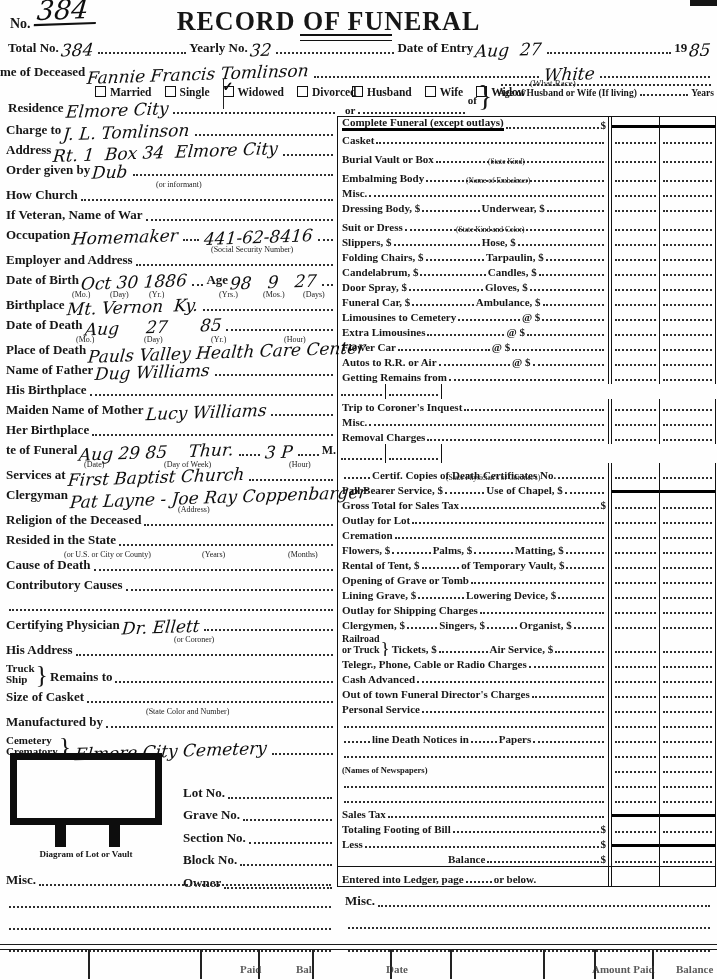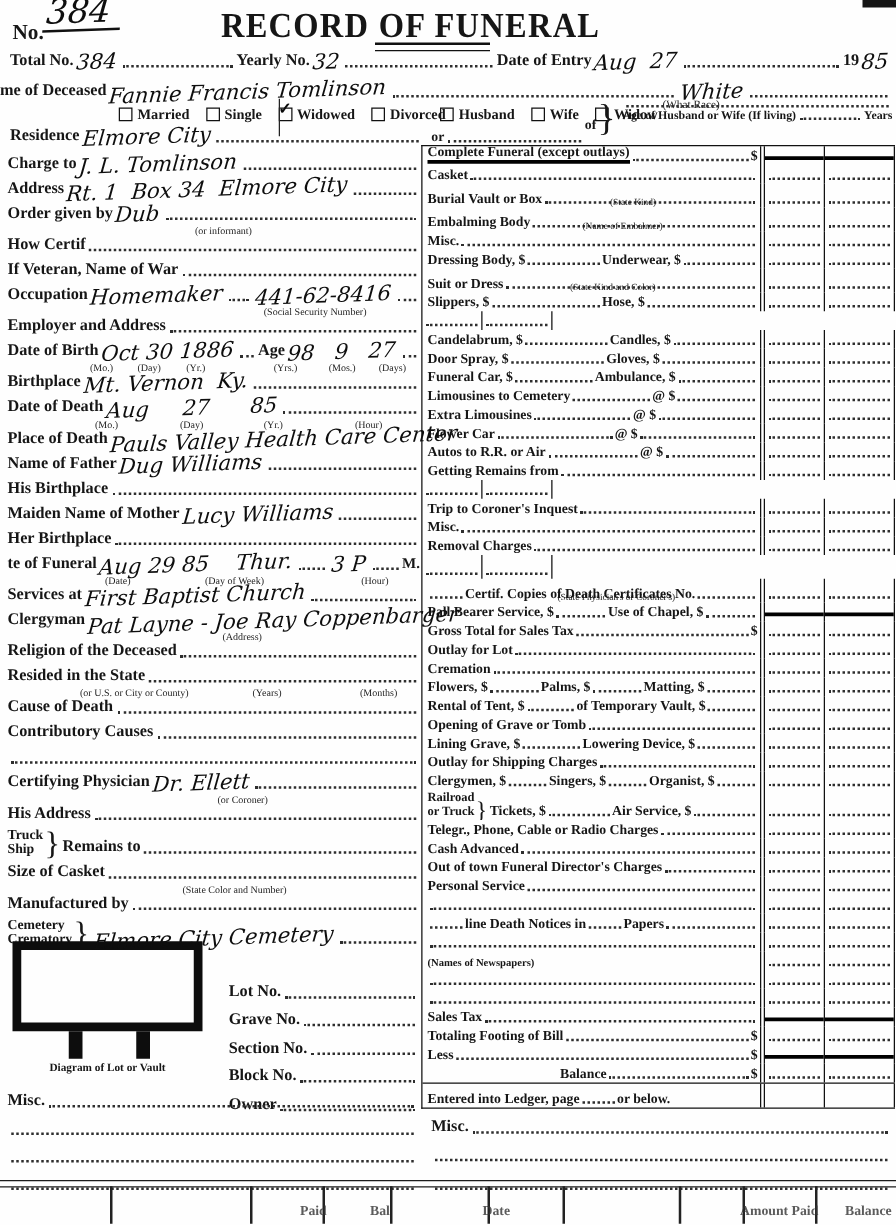--- a/index.html
+++ b/index.html
@@ -11,21 +11,21 @@
   .lbl{font-size:13px;font-weight:600;white-space:nowrap;margin-bottom:2px;}
   .hw{font-family:"DejaVu Serif",serif;font-style:italic;font-size:17px;line-height:1;color:#0e0e0e;
       white-space:pre;display:inline-block;transform:rotate(-2deg) skewX(-7deg);margin:0 2px -1px 2px;position:relative;z-index:2;}
   .cap{position:absolute;font-size:8px;white-space:nowrap;color:#222;}
   .cb{display:inline-block;width:9px;height:9px;border:1.5px solid #111;position:relative;margin-right:4px;margin-bottom:1px;}
   .cb .tick{position:absolute;left:-1px;top:-8px;font-size:13px;font-style:normal;color:#0a0a0a;}
   .cbitem{display:inline-flex;align-items:flex-end;margin-right:13px;font-size:11.5px;font-weight:600;}
   .bracecol{display:inline-block;font-size:11px;font-weight:600;line-height:1.05;margin-bottom:1px;}
   .bracechar{font-size:26px;font-weight:400;line-height:.8;margin:0 2px 1px 1px;}
   
-  .no-label{position:absolute;left:10px;top:16px;font-size:17px;font-weight:700;}
+  .no-label{position:absolute;left:10px;top:16px;font-size:14px;font-weight:700;}
   .no-value{position:absolute;left:33px;top:-4px;font-size:27px;border-bottom:2.5px solid #111;padding:0 8px 0 2px;}
   .title{position:absolute;left:0;right:60px;top:6px;text-align:center;font-size:26px;font-weight:700;letter-spacing:1px;transform:scaleY(1.08);}
   .title-rule{position:absolute;left:300px;top:34px;width:92px;height:4px;border-top:2px solid #111;border-bottom:1.5px solid #111;}
   .corner-mark{position:absolute;left:690px;top:0;width:27px;height:6px;background:#151515;}
   .entry-row{position:absolute;left:8px;right:4px;top:34px;height:24px;}
   .name-row{position:absolute;left:0;right:4px;top:58px;height:24px;}
   .race-cap{position:absolute;left:530px;top:78px;font-size:9px;}
   .marital-row{position:absolute;left:95px;top:82px;height:16px;}
   .spouse-row{position:absolute;left:352px;top:82px;height:16px;}
   .spouse-brace{position:absolute;left:478px;top:80px;font-size:30px;font-weight:300;line-height:1;}
@@ -186,21 +186,21 @@
       </div>
       <div class="frow hascap">
         <span class="lbl">Order given by</span>
         <span class="hw">Dub</span>
         <span class="leader"></span>
         <div class="caps">
           <span class="cap" style="left: 150px;">(or informant)</span>
         </div>
       </div>
       <div class="frow">
-        <span class="lbl">How Certif</span>
+        <span class="lbl">How Church</span>
         <span class="leader"></span>
       </div>
       <div class="frow">
         <span class="lbl">If Veteran, Name of War</span>
         <span class="leader"></span>
       </div>
       <div class="frow hascap">
         <span class="lbl">Occupation</span>
         <span class="hw">Homemaker</span>
         <span class="leader"></span>
@@ -520,20 +520,26 @@
           <span class="cleader"></span>
         </div>
         <div class="mcell m1">
           <div class="mdots"></div>
         </div>
         <div class="mcell m2">
           <div class="mdots"></div>
         </div>
       </div>
       <div class="crow">
+        <div class="ctext">
+          <span class="ctok">Folding Chairs, $</span>
+          <span class="cleader"></span>
+          <span class="ctok">Tarpaulin, $</span>
+          <span class="cleader"></span>
+        </div>
         <div class="mcell m1">
           <div class="mdots"></div>
         </div>
         <div class="mcell m2">
           <div class="mdots"></div>
         </div>
       </div>
       <div class="crow">
         <div class="ctext">
           <span class="ctok">Candelabrum, $</span>

